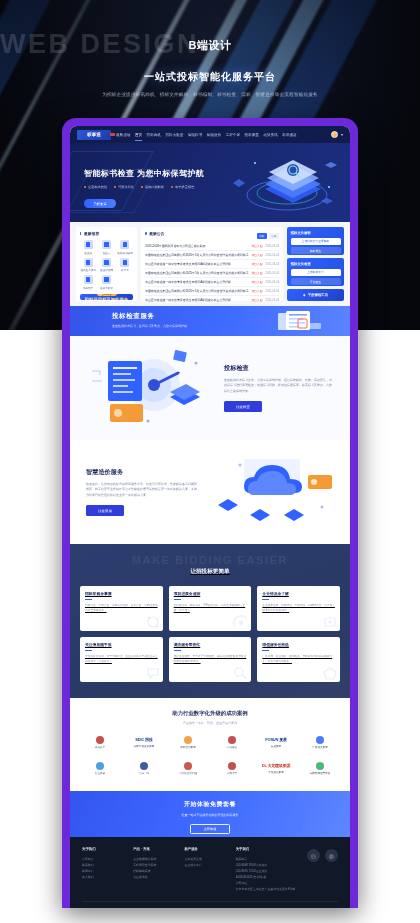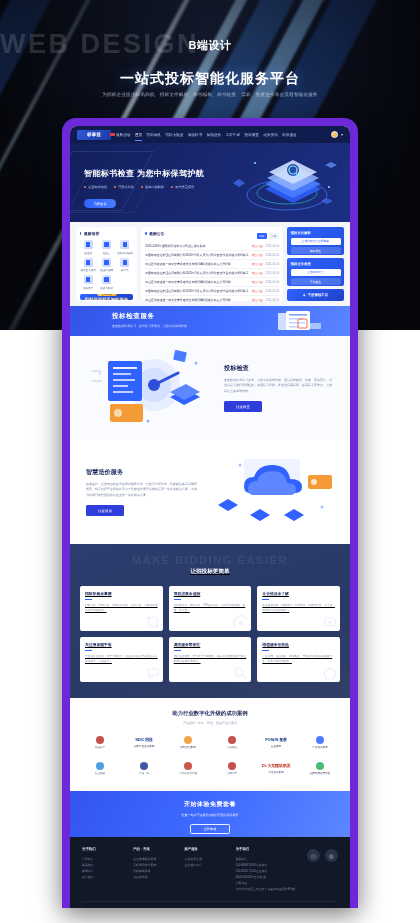--- a/index.html
+++ b/index.html
@@ -54,21 +54,21 @@
   }
   .hero-kicker {
     position: absolute; top: 38px; left: 0; width: 420px;
     text-align: center;
     font-size: 11px; font-weight: 700; color: #ffffff;
     letter-spacing: .5px;
   }
   .hero-title {
     position: absolute; top: 70px; left: 0; width: 420px;
     text-align: center;
-    font-size: 14px; font-weight: 700; color: #ffffff;
+    font-size: 10px; font-weight: 700; color: #ffffff;
     letter-spacing: 1px;
     text-shadow: 0 0 12px rgba(90,150,255,.5);
   }
   .hero-sub {
     position: absolute; top: 92px; left: 0; width: 420px;
     text-align: center;
     font-size: 4.6px; color: rgba(210,225,245,.72);
     letter-spacing: .2px;
   }
 

